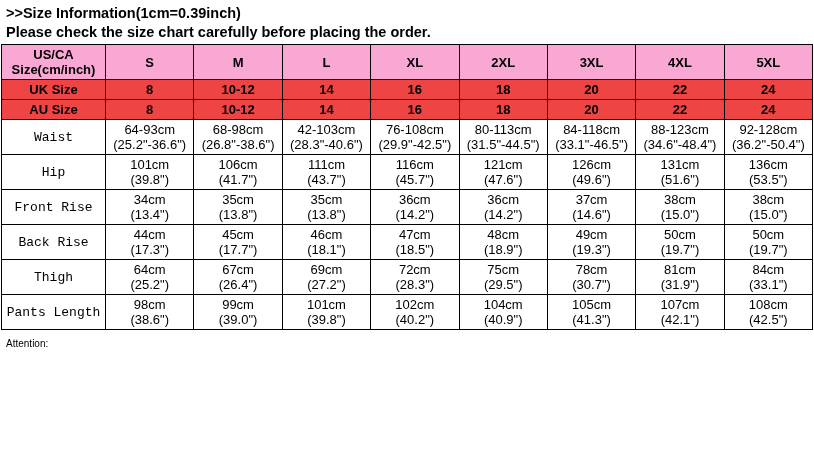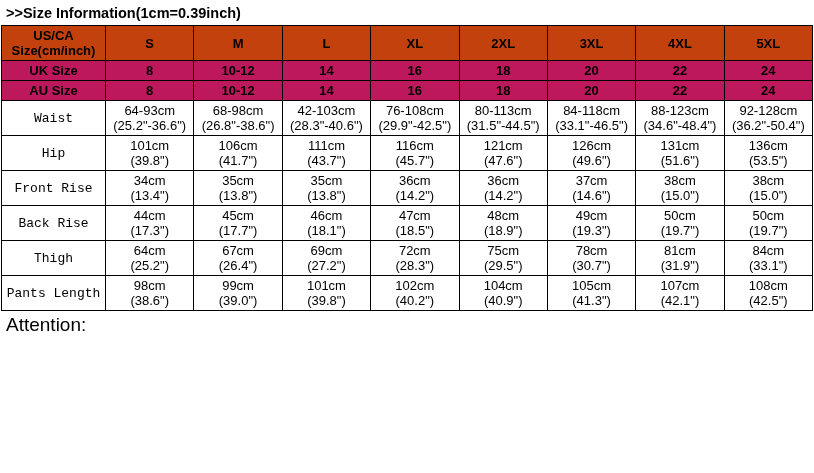--- a/index.html
+++ b/index.html
@@ -44,58 +44,59 @@
     padding: 2px 1px;
     line-height: 15px;
   }
   td.rowlabel {
     text-align: left;
     padding-left: 5px;
     font-weight: normal;
     font-family: Liberation Mono, monospace;
   }
   .hdr-row td {
-    background: #be185d;
+    background: #ef4444;
     font-weight: bold;
   }
   .hdr-size td {
-    background: #c2410c;
+    background: #f9a8d4;
     font-weight: bold;
   }
   .first-col {
     width: 104px;
   }
   .data-cell .v1 {
     display: block;
     text-align: center;
   }
   .data-cell .v2 {
     display: block;
   }
   .hdr-first {
     text-align: center;
     font-weight: bold;
     line-height: 15px;
   }
   .attention {
     padding: 4px 4px 0 6px;
-    font-size: 19px;
+    font-size: 10px;
     line-height: 19.5px;
   }
   .attention div {
     white-space: nowrap;
   }
 </style>
 </head>
 <body>
 
 <div class="page">
 
   <div class="header-block">
     <div class="header-line">&gt;&gt;Size Information(1cm=0.39inch)</div>
+    <div class="header-line">Please check the size chart carefully before placing the order.</div>
   </div>
 
   <table class="size-table">
     <colgroup>
       <col class="first-col">
       <col span="8">
     </colgroup>
     <tbody>
       <tr class="hdr-size">
         <td class="hdr-first"><span>US/CA Size(cm/inch)</span></td>

